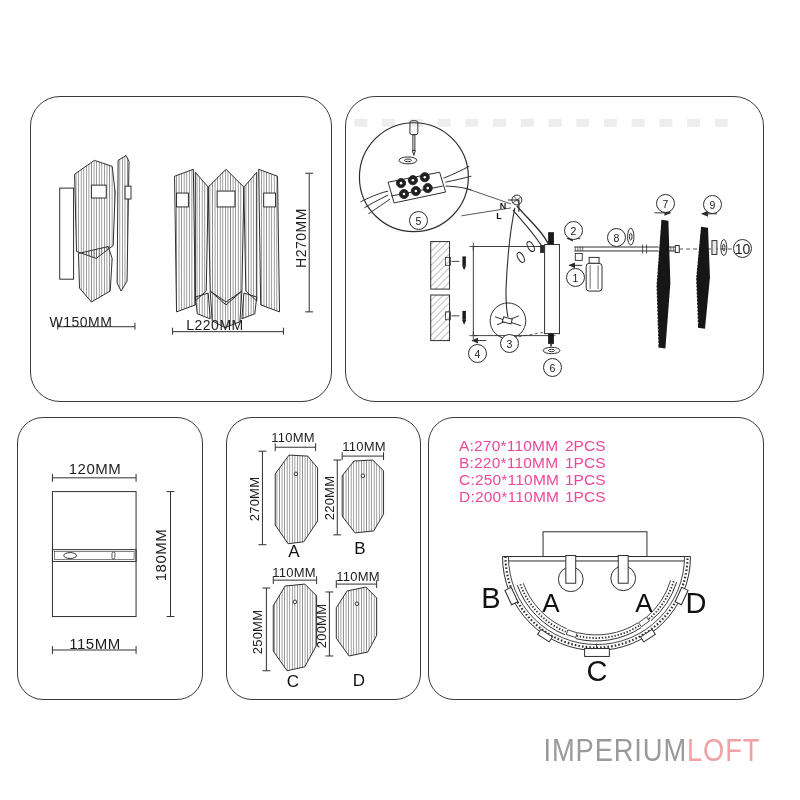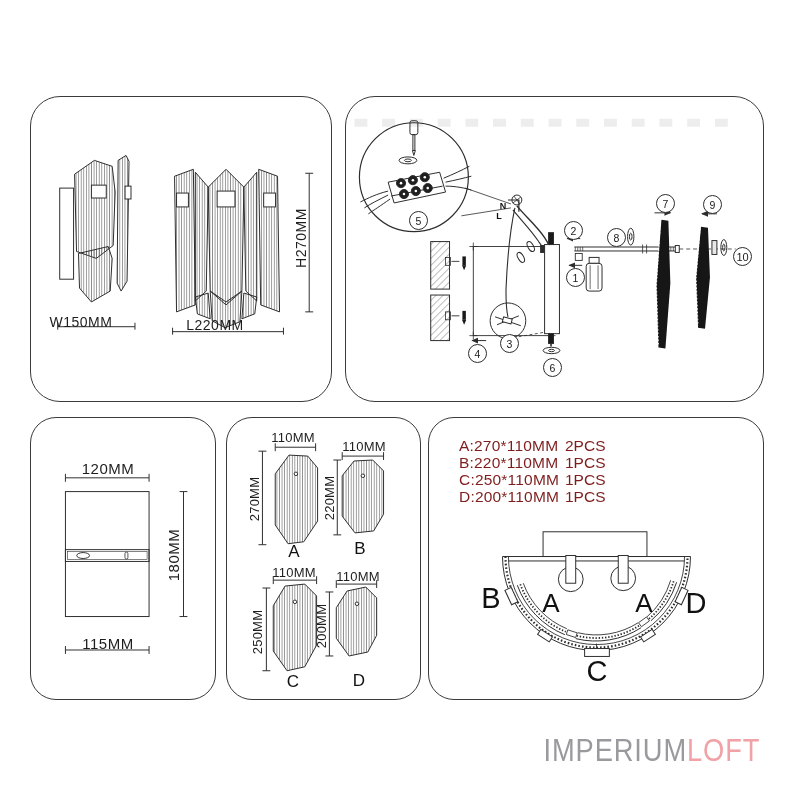--- a/index.html
+++ b/index.html
@@ -11,21 +11,21 @@
   .dim{position:absolute;font-size:14px;letter-spacing:.5px;color:#1e1e1e;white-space:nowrap;
        transform:translate(-50%,-50%);}
   .dim.rot{transform:translate(-50%,-50%) rotate(-90deg);}
   .dim.s13{font-size:13px;letter-spacing:.2px;}
   .dim.s15{font-size:15px;}
   .part-letter{position:absolute;font-size:17px;color:#111;transform:translate(-50%,-50%);}
   .marker{position:absolute;width:17px;height:17px;border:1.4px solid #2d2d2d;border-radius:50%;
           background:#fff;display:flex;align-items:center;justify-content:center;
           font-size:10.5px;color:#1a1a1a;box-sizing:content-box;}
   .nl{position:absolute;font-size:9px;font-weight:bold;color:#111;transform:translate(-50%,-50%);}
-  .plist{position:absolute;left:30px;top:19px;font-size:15.5px;line-height:17px;color:#7f1d1d;}
+  .plist{position:absolute;left:30px;top:19px;font-size:15.5px;line-height:17px;color:#ec4899;}
   .plist .row{display:flex;}
   .plist .spec{width:106px;letter-spacing:.2px;}
   .arr{position:absolute;color:#111;transform:translate(-50%,-50%);font-size:26px;}
   .arr.big{font-size:29px;}
   .logo{position:absolute;top:733px;right:40px;font-size:31px;font-weight:400;letter-spacing:1px;
         transform:scaleX(.88);transform-origin:100% 50%;white-space:nowrap;}
   .logo .g{color:#9a9a9e;} .logo .p{color:#f0a2a6;}
 </style>
 </head>
 <body>
@@ -218,26 +218,26 @@
       </div>
     <div class="marker" style="left:310px;top:97px">
         <span>7</span>
       </div>
     <div class="marker" style="left:261px;top:131px">
         <span>8</span>
       </div>
     <div class="marker" style="left:357px;top:98px">
         <span>9</span>
       </div>
-    <div class="marker" style="left:387px;top:150px;font-size:11px">
+    <div class="marker" style="left:387px;top:142px;font-size:14px">
         <span>10</span>
       </div>
   </div>
 
-  <div class="panel r26" style="left:30px;top:417px;width:186px;height:283px">
+  <div class="panel r26" style="left:17px;top:417px;width:186px;height:283px">
     <svg width="183" height="280" viewBox="0 0 186 283">
       <g stroke="#2d2d2d" stroke-width="1" fill="none">
         <rect x="35" y="74" width="85" height="127"></rect>
         <rect x="35" y="133" width="85" height="12"></rect>
         <rect x="37" y="135" width="81" height="8" stroke-width="0.6"></rect>
         <ellipse cx="53" cy="139" rx="6.5" ry="3"></ellipse>
         <rect x="95.5" y="135.5" width="3" height="7" rx="1.5" stroke-width="0.8"></rect>
         <path d="M35,60 H120 M35,56 V64 M120,56 V64"></path>
         <path d="M155,74 V201 M151,74 H159 M151,201 H159"></path>
         <path d="M35,235 H120 M35,231 V239 M120,231 V239"></path>

